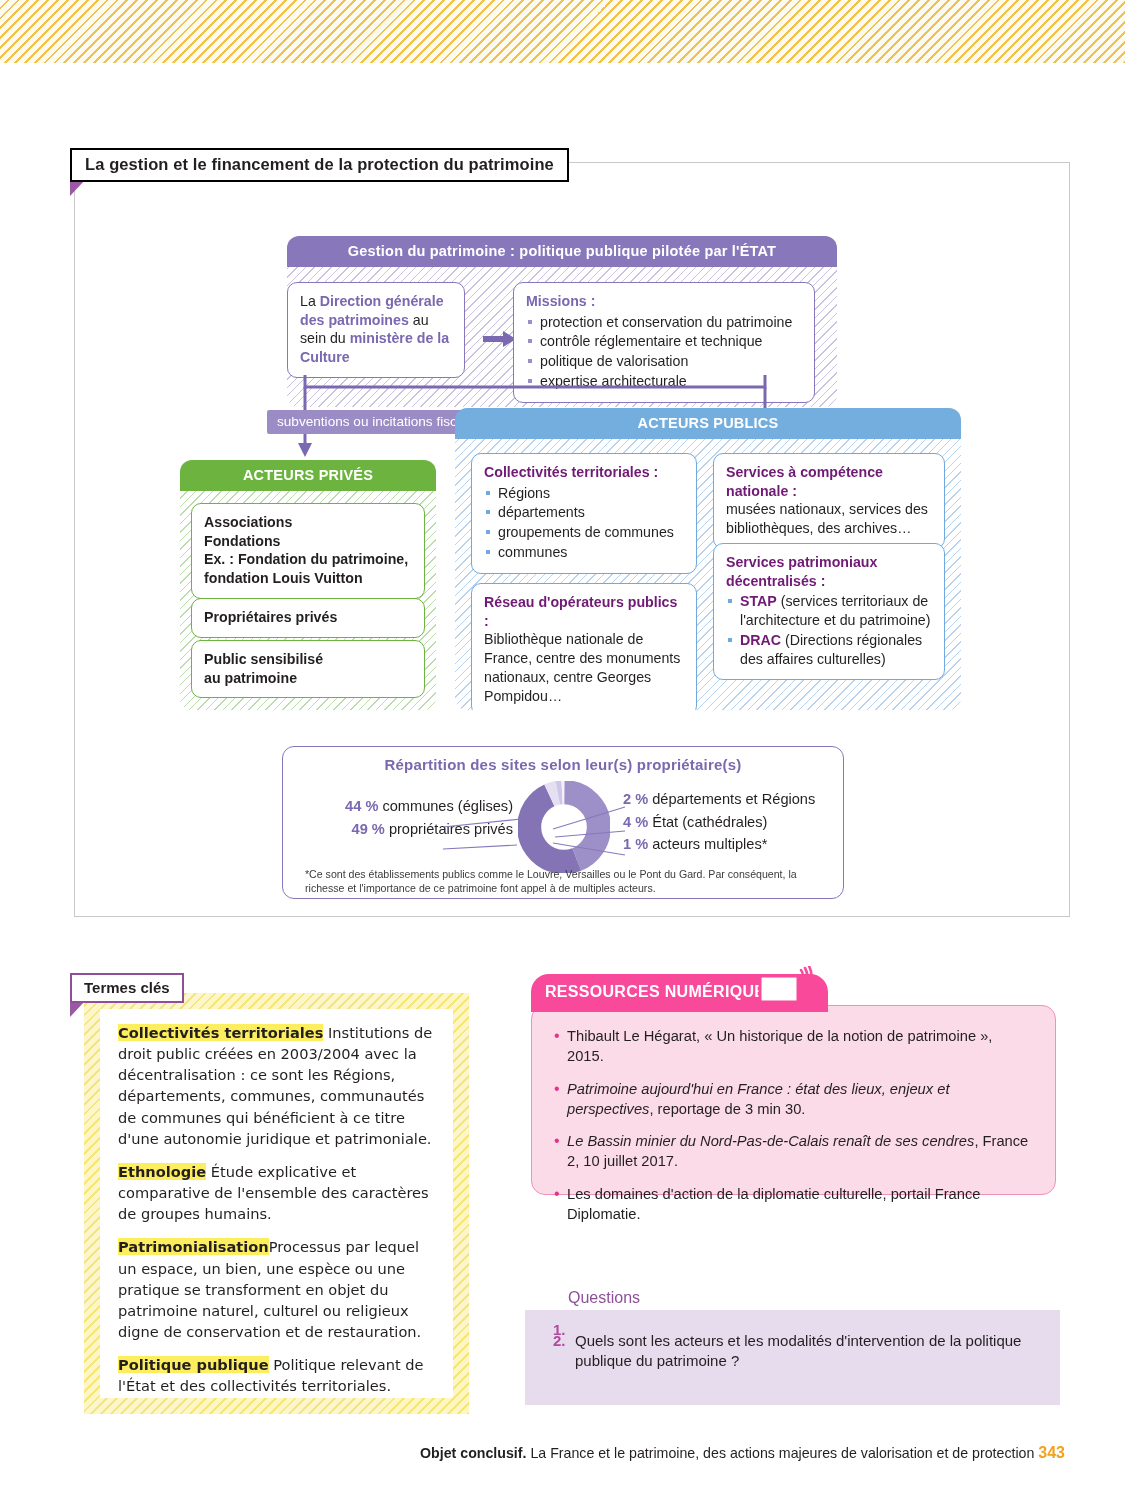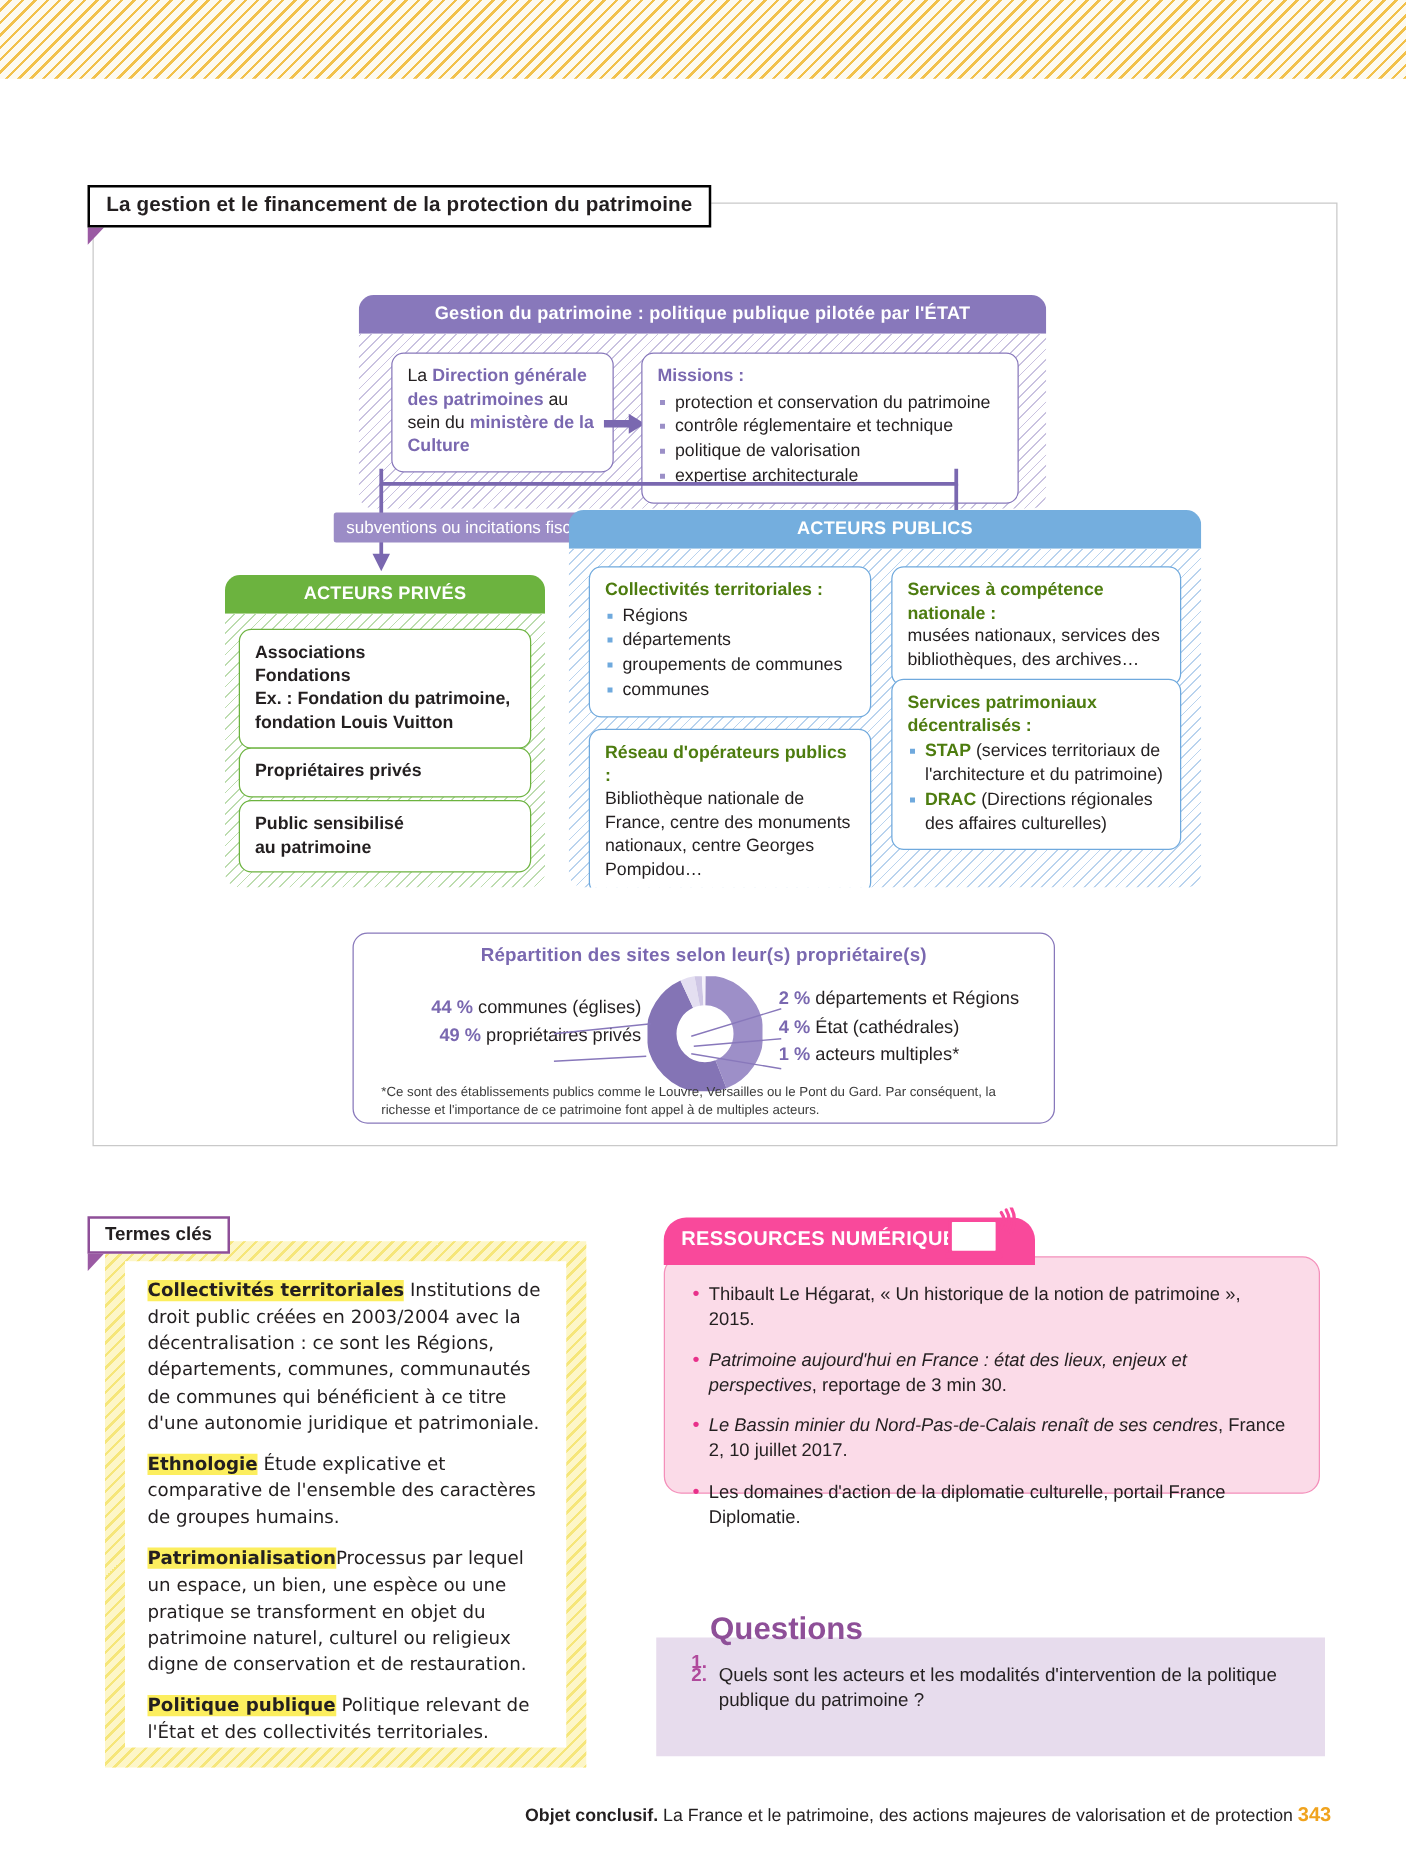--- a/index.html
+++ b/index.html
@@ -64,36 +64,36 @@
   .inner{
     background:#fff; border-radius:10px;
     position:absolute; padding:9px 12px 10px 12px;
     font-size:14.2px; line-height:1.32;
   }
   .inner.purple{ border:1.6px solid #8878bb; }
   .inner.green { border:1.6px solid #6cb33f;font-weight:bold; }
   .inner.blue  { border:1.6px solid #6fa9dd; }
 
   .lead-purple{ color:#7a68b0; font-weight:bold; }
-  .lead-blue  { color:#4d7c0f; font-weight:bold; }
+  .lead-blue  { color:#701a75; font-weight:bold; }
 
   ul.bul{ margin:2px 0 0 0; padding:0; list-style:none; }
   ul.bul li{ position:relative; padding-left:14px; margin:1px 0; }
   ul.bul li:before{
     content:""; position:absolute; left:2px; top:7px;
     width:4px; height:4px; background:#9b8fc7;
   }
   ul.bul.bl li:before{ background:#6fa9dd; }
 
   
   #bloc-etat{ left:212px; top:33px; width:550px;margin-top:40px; }
   #bloc-etat .card-head{ background:#8878bb; }
   #bloc-etat .card-body{ height:140px; }
 
-  #dgp-box{ left:26px; top:15px; width:178px; }
+  #dgp-box{ left:0; top:15px; width:178px; }
   #missions-box{ left:226px; top:15px; width:302px; }
 
   .arrow-right{ position:absolute; }
 
   
   #tag-subventions{
     position:absolute; left:192px; top:247px;
     background:#9b8cc6; color:#fff; font-size:13.6px;
     padding:4px 10px 5px; border-radius:2px; white-space:nowrap;
   }
@@ -175,21 +175,21 @@
     padding:20px 22px 0 22px; z-index:3;
     font-size:14.7px; line-height:1.38;
   }
   #res-body p{ margin:0 0 12px 0; position:relative; padding-left:13px; }
   #res-body p:before{ content:"•"; position:absolute; left:0; top:-1px; color:#e8308a; font-size:16px;}
   #res-body em{ font-style:italic; }
 
   
   #q-title{
     position:absolute; left:568px; top:1289px;
-    color:#8e4f98; font-weight:bold; font-size:25px; z-index:3;
+    color:#8e4f98; font-weight:normal; font-size:16px; z-index:3;
   }
   #q-box{
     position:absolute; left:525px; top:1310px; width:535px; height:95px;
     background:#e7dced; padding:10px 16px 0 28px;
     font-size:15px; line-height:1.36;
   }
   #q-box .qitem{ position:relative; margin-bottom:11px; padding-left:22px; }
   #q-box .qnum{ position:absolute; left:0; top:0; color:#b04a9c; font-weight:bold; }
 
   

